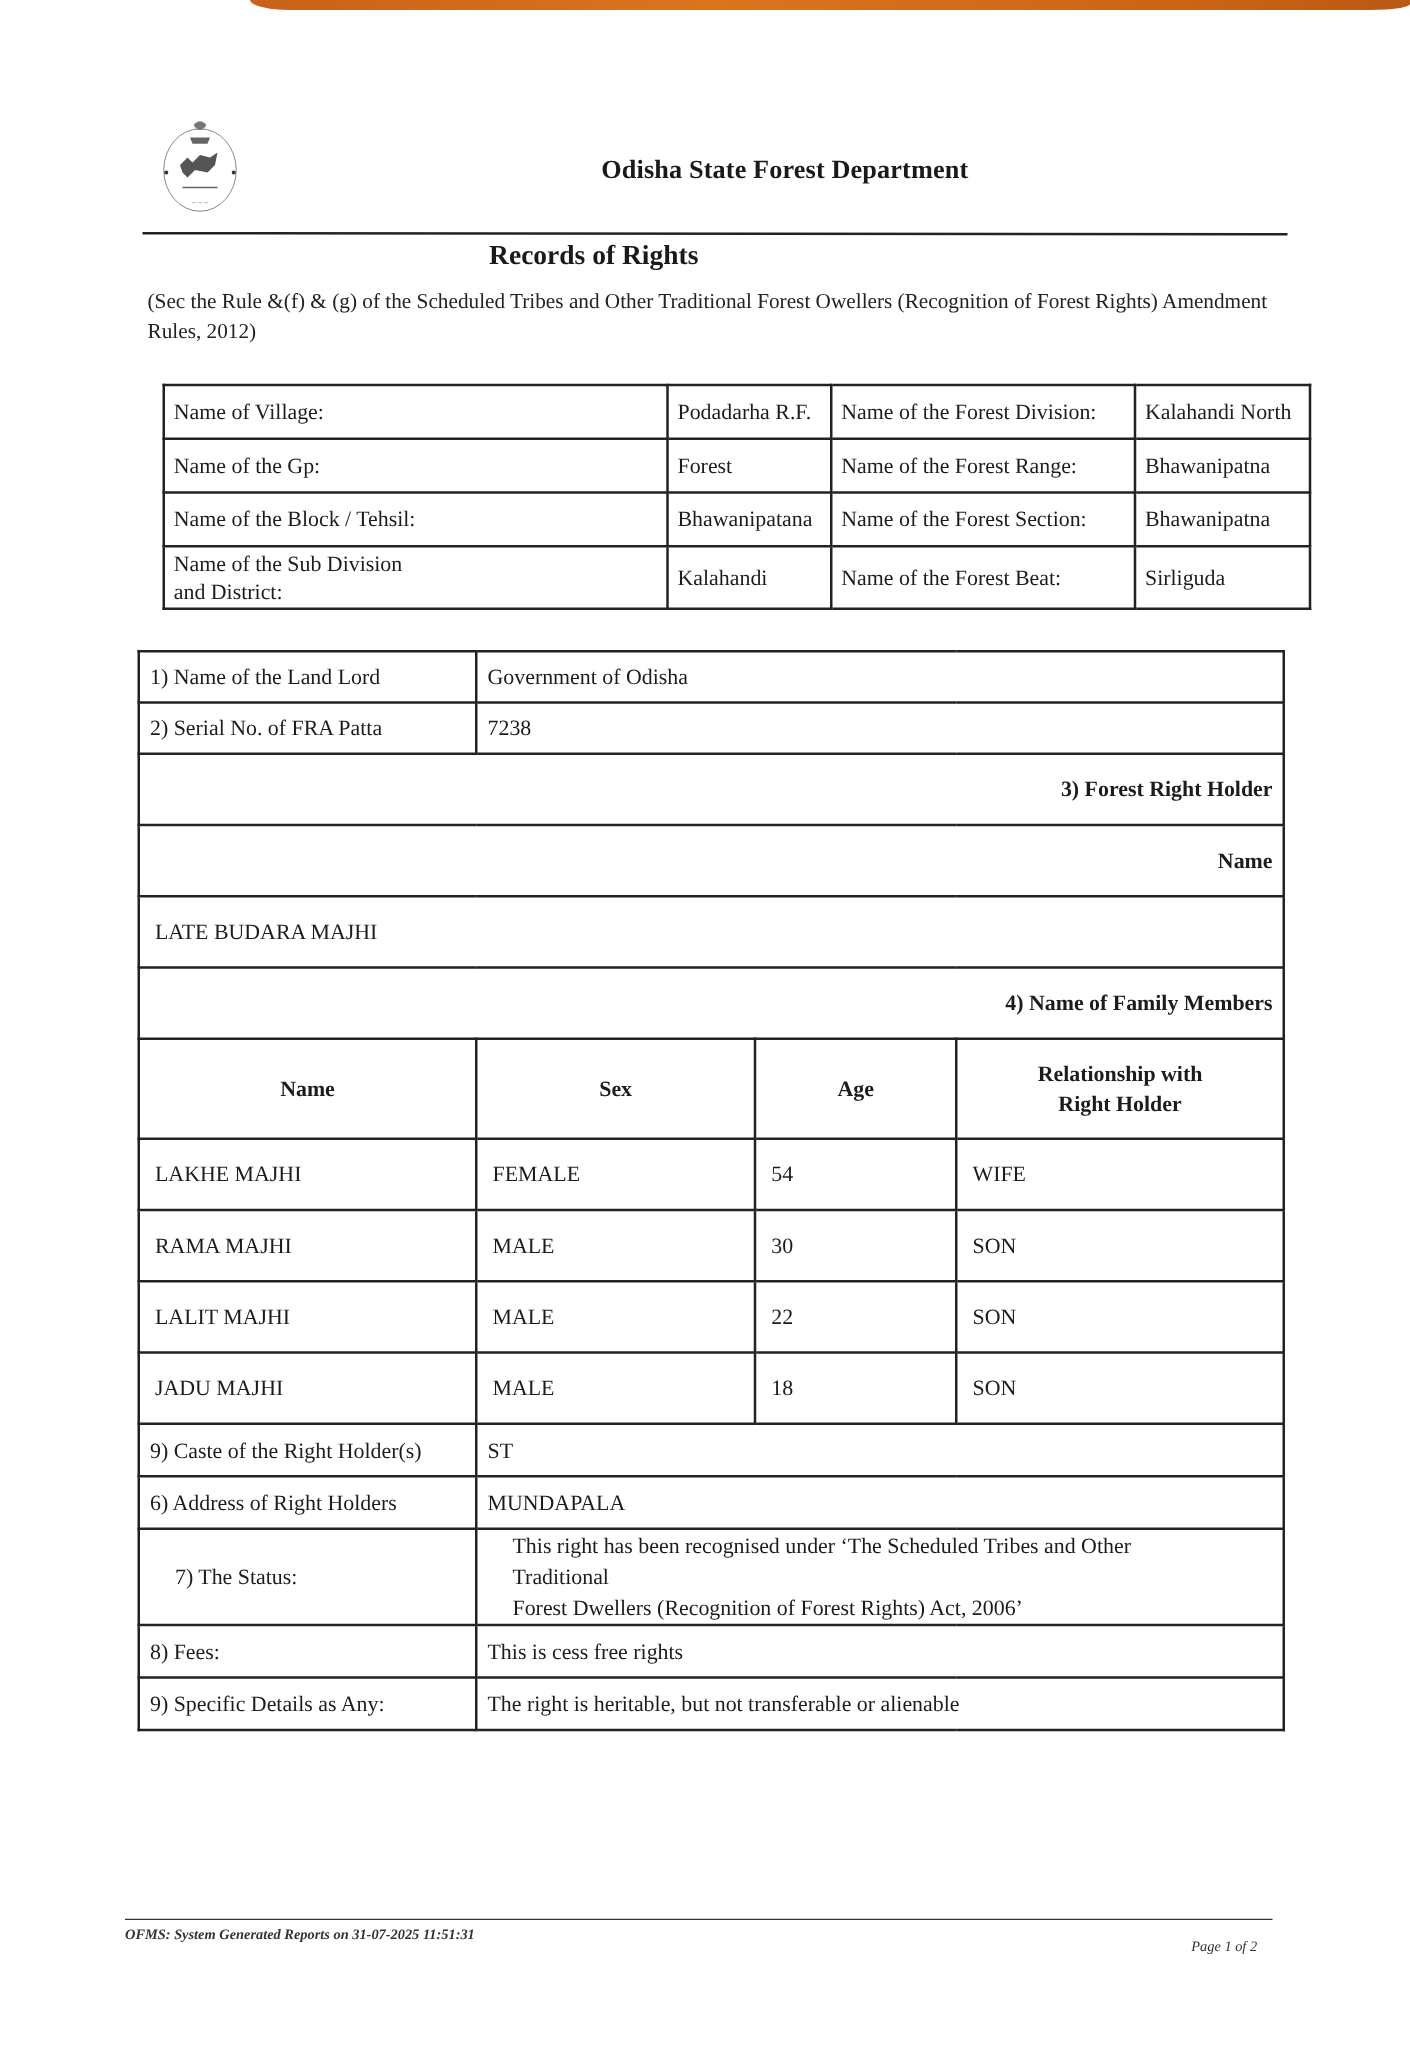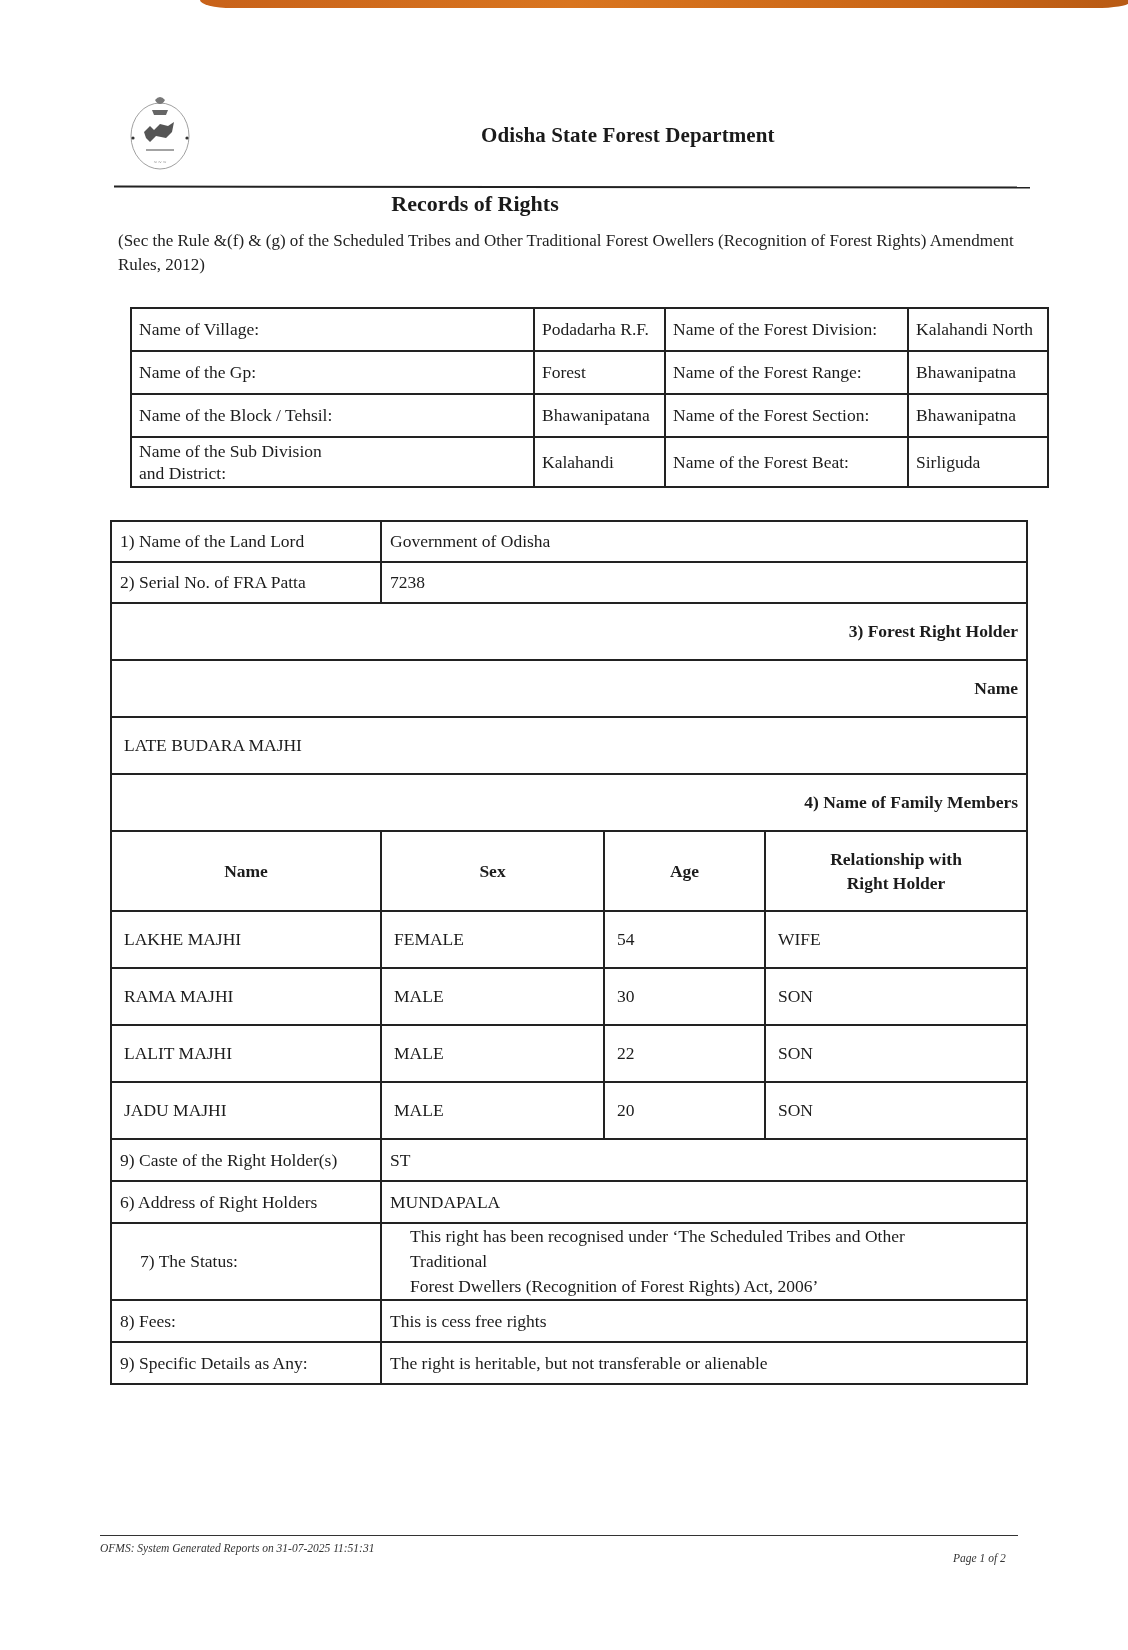--- a/index.html
+++ b/index.html
@@ -50,21 +50,21 @@
   .rec .row-plain td { height: 55px; padding-left: 12px; }
   .rec .fam-head td { height: 78px; text-align: center; font-weight: bold; line-height: 24px; }
   .rec .fam-row td { height: 55px; padding-left: 12px; border-radius: 27px; }
   .rec .row-mid td { height: 40px; }
   .rec .row-status td { height: 74px; line-height: 25px; padding-left: 28px; }
 
   .footer-rule {
     position: absolute; left: 100px; top: 1535px; width: 918px; height: 1px; background: #333;
   }
   .footer-left {
-    position: absolute; left: 100px; top: 1542px; font-size: 11.5px; font-style: italic; color: #333;
+    position: absolute; left: 100px; top: 1542px; font-size: 11.5px; font-style: italic; color: #333; font-weight: bold;
   }
   .footer-right {
     position: absolute; left: 953px; top: 1552px; font-size: 11.5px; font-style: italic; color: #333;
   }
 </style>
 </head>
 <body>
 
 <div class="top-strip"></div>
 
@@ -173,21 +173,21 @@
   </tr>
   <tr class="fam-row">
     <td>LALIT MAJHI</td>
     <td>MALE</td>
     <td>22</td>
     <td>SON</td>
   </tr>
   <tr class="fam-row">
     <td>JADU MAJHI</td>
     <td>MALE</td>
-    <td>20</td>
+    <td>18</td>
     <td>SON</td>
   </tr>
   <tr class="row-mid">
     <td>9) Caste of the Right Holder(s)</td>
     <td colspan="3">ST</td>
   </tr>
   <tr class="row-mid">
     <td>6) Address of Right Holders</td>
     <td colspan="3">MUNDAPALA</td>
   </tr>

